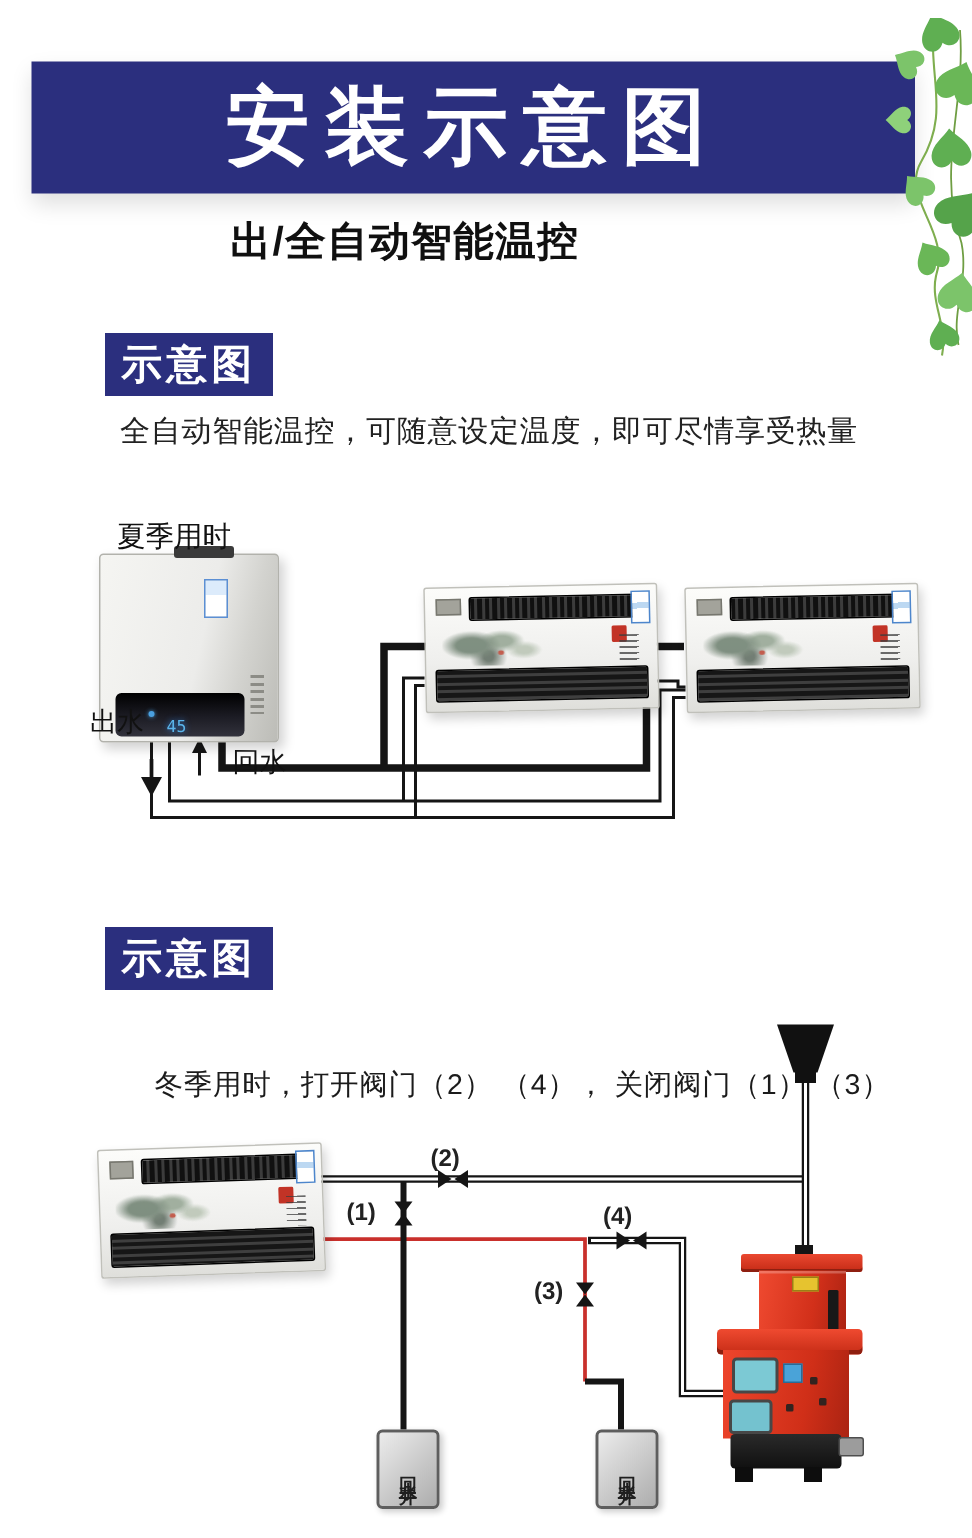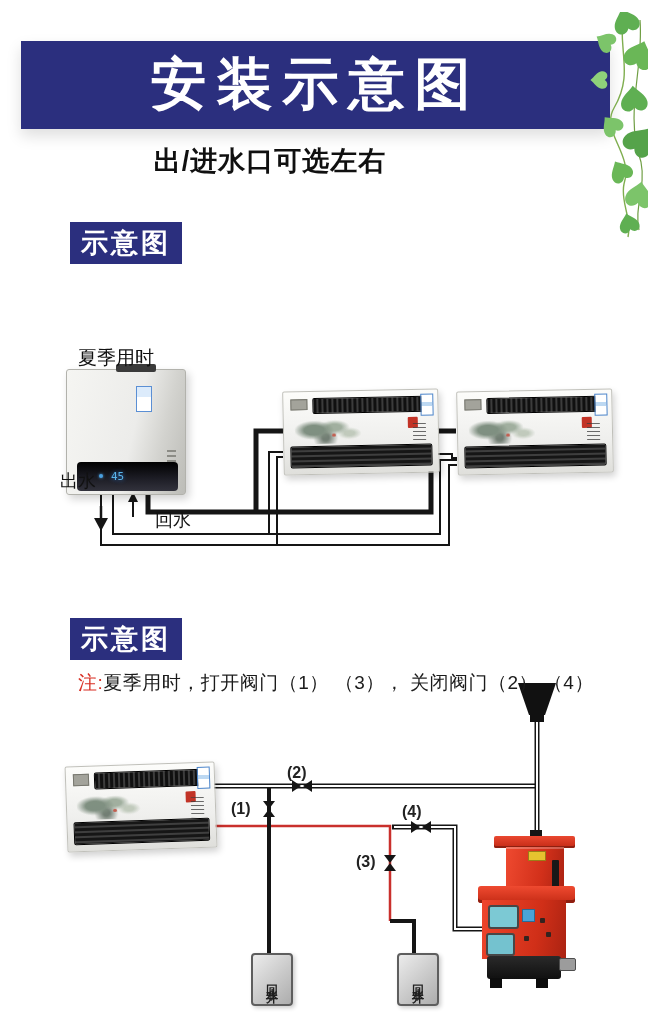--- a/index.html
+++ b/index.html
@@ -69,23 +69,23 @@
   
   .wboiler{left:66px;top:357px;width:118px;height:124px;z-index:2;
     background:linear-gradient(103deg,#f5f5f2 0%,#ececea 55%,#d3d3cf 76%,#bcbcb7 100%);
     border:1px solid #b2b2ac;border-radius:3px;
     box-shadow:3px 4px 8px rgba(0,0,0,.18);}
   .wb-cap{position:absolute;left:49px;top:-6px;width:40px;height:8px;background:#3a3a3a;border-radius:2px;}
   .wb-sticker{position:absolute;left:69px;top:16px;width:14px;height:24px;
     background:linear-gradient(180deg,#dcebfb 0 40%,#ffffff 40%);border:1px solid #5b8fd4;}
   .wb-slots{position:absolute;right:9px;top:80px;width:9px;height:26px;
     background:repeating-linear-gradient(180deg,#8c8c86 0 2px,transparent 2px 5px);}
-  .wb-panel{position:absolute;left:10px;top:92px;width:101px;height:29px;border-radius:4px;
+  .wb-panel{position:absolute;left:10px;top:92px;width:86px;height:29px;border-radius:4px;
     background:linear-gradient(180deg,#000 0%,#1c1c24 55%,#32323c 100%);
-    display:flex;align-items:center;}
+    display:flex;align-items:flex-end;}
   .wb-display{margin-left:34px;color:#5ab4ea;font-size:11px;
     font-family:"DejaVu Sans Mono","Liberation Mono",monospace;
     text-shadow:0 0 4px #2e7fd9;}
   .wb-dot{position:absolute;left:22px;top:12px;width:4px;height:4px;border-radius:50%;
     background:#4aa0e0;box-shadow:0 0 3px #4aa0e0;}
   
   .stove{left:477px;top:822px;width:100px;height:156px;z-index:2;}
   .st-lid{position:absolute;left:17px;top:2px;width:81px;height:12px;
     background:linear-gradient(180deg,#ea4830,#c32a15);border-radius:2px;
     box-shadow:inset 0 -2px 0 #8e1f10;}
@@ -199,25 +199,26 @@
     <use href="#leaf" transform="translate(74,114) rotate(140) scale(0.95)" fill="#7cc46a"></use>
     <use href="#leaf" transform="translate(101,130) rotate(215) scale(1.35)" fill="#55a34a"></use>
     <use href="#leaf" transform="translate(83,160) rotate(150) scale(1.0)" fill="#6ab757"></use>
     <use href="#leaf" transform="translate(101,184) rotate(190) scale(1.2)" fill="#7cc46a"></use>
     <use href="#leaf" transform="translate(91,212) rotate(165) scale(0.9)" fill="#5faf52"></use>
   </svg>
 
   <div class="abs banner txt">
     <span class="banner-title">安装示意图</span>
   </div>
-  <div class="abs subtitle txt">出/进水口可选左右</div>
+  <div class="abs subtitle txt">出/全自动智能温控</div>
 
   <div class="abs badge txt" style="left:70px;top:210px;">
     <span>示意图</span>
   </div>
+  <div class="abs desc txt" style="left:80px;top:262px;">全自动智能温控，可随意设定温度，即可尽情享受热量</div>
   <div class="abs txt" style="left:78px;top:333px;font-size:19px;color:#111;">夏季用时</div>
 
   <div class="abs wboiler device">
     <div class="wb-cap"></div>
     <div class="wb-sticker"></div>
     <div class="wb-slots"></div>
     <div class="wb-panel">
       <div class="wb-dot"></div>
       <span class="wb-display">45</span>
     </div>
@@ -236,28 +237,26 @@
     <div class="fc-vent"></div>
     <div class="fc-grille-top"></div>
     <div class="fc-elabel"></div>
     <div class="fc-art"></div>
     <div class="fc-seal"></div>
     <div class="fc-callig"></div>
     <div class="fc-grille-bottom"></div>
   </div>
 
   <div class="abs small-label txt" style="left:60px;top:457px;">出水</div>
-  <div class="abs small-label txt" style="left:155px;top:496px;">回水</div>
+  <div class="abs small-label txt" style="left:155px;top:484px;">回水</div>
 
   <div class="abs badge txt" style="left:70px;top:606px;">
     <span>示意图</span>
   </div>
-  <div class="abs note-line txt" style="left:78px;top:658px;">
-    <span class="note-prefix">注:</span><span>夏季用时，打开阀门（1） （3）， 关闭阀门（2） （4）</span>
-  </div>
+  <div class="abs note-line txt" style="left:103px;top:698px;">冬季用时，打开阀门（2） （4）， 关闭阀门（1） （3）</div>
 
   <div class="fancoil" style="left:66px;top:752px;width:148px;height:84px;transform:rotate(-2deg);">
     <div class="fc-vent"></div>
     <div class="fc-grille-top"></div>
     <div class="fc-elabel"></div>
     <div class="fc-art"></div>
     <div class="fc-seal"></div>
     <div class="fc-callig"></div>
     <div class="fc-grille-bottom"></div>
   </div>

